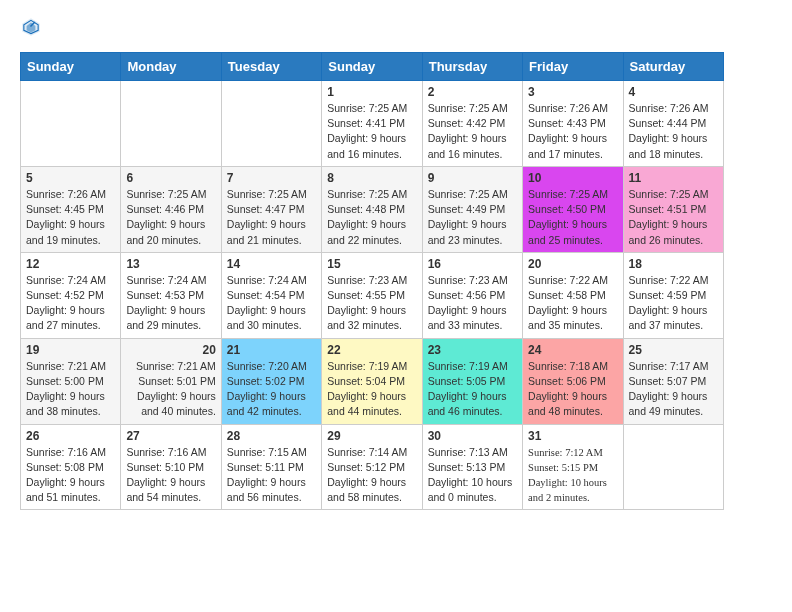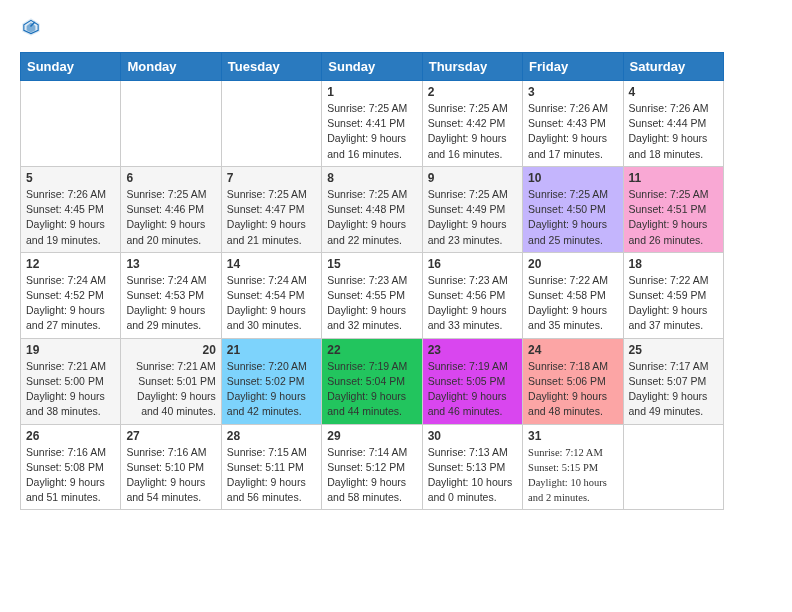--- a/index.html
+++ b/index.html
@@ -188,21 +188,21 @@
 Daylight: 9 hours
 and 22 minutes.</div>
           </td>
           <td style="background: rgb(245, 245, 245);">
             <div class="day-num">9</div>
             <div class="day-info" style="white-space: pre-line;">Sunrise: 7:25 AM
 Sunset: 4:49 PM
 Daylight: 9 hours
 and 23 minutes.</div>
           </td>
-          <td style="background: #c4b5fd;">
+          <td style="background: #d946ef;">
             <div class="day-num">10</div>
             <div class="day-info" style="white-space: pre-line;">Sunrise: 7:25 AM
 Sunset: 4:50 PM
 Daylight: 9 hours
 and 25 minutes.</div>
           </td>
           <td style="background: #f9a8d4;">
             <div class="day-num">11</div>
             <div class="day-info" style="white-space: pre-line;">Sunrise: 7:25 AM
 Sunset: 4:51 PM
@@ -276,28 +276,28 @@
 Daylight: 9 hours
 and 40 minutes.</div>
           </td>
           <td style="background: #7dd3fc;">
             <div class="day-num">21</div>
             <div class="day-info" style="white-space: pre-line;">Sunrise: 7:20 AM
 Sunset: 5:02 PM
 Daylight: 9 hours
 and 42 minutes.</div>
           </td>
-          <td style="background: #22c55e;">
+          <td style="background: #fef9c3;">
             <div class="day-num">22</div>
             <div class="day-info" style="white-space: pre-line;">Sunrise: 7:19 AM
 Sunset: 5:04 PM
 Daylight: 9 hours
 and 44 minutes.</div>
           </td>
-          <td style="background: #d946ef;">
+          <td style="background: #5eead4;">
             <div class="day-num">23</div>
             <div class="day-info" style="white-space: pre-line;">Sunrise: 7:19 AM
 Sunset: 5:05 PM
 Daylight: 9 hours
 and 46 minutes.</div>
           </td>
           <td style="background: #fca5a5;">
             <div class="day-num">24</div>
             <div class="day-info" style="white-space: pre-line;">Sunrise: 7:18 AM
 Sunset: 5:06 PM

